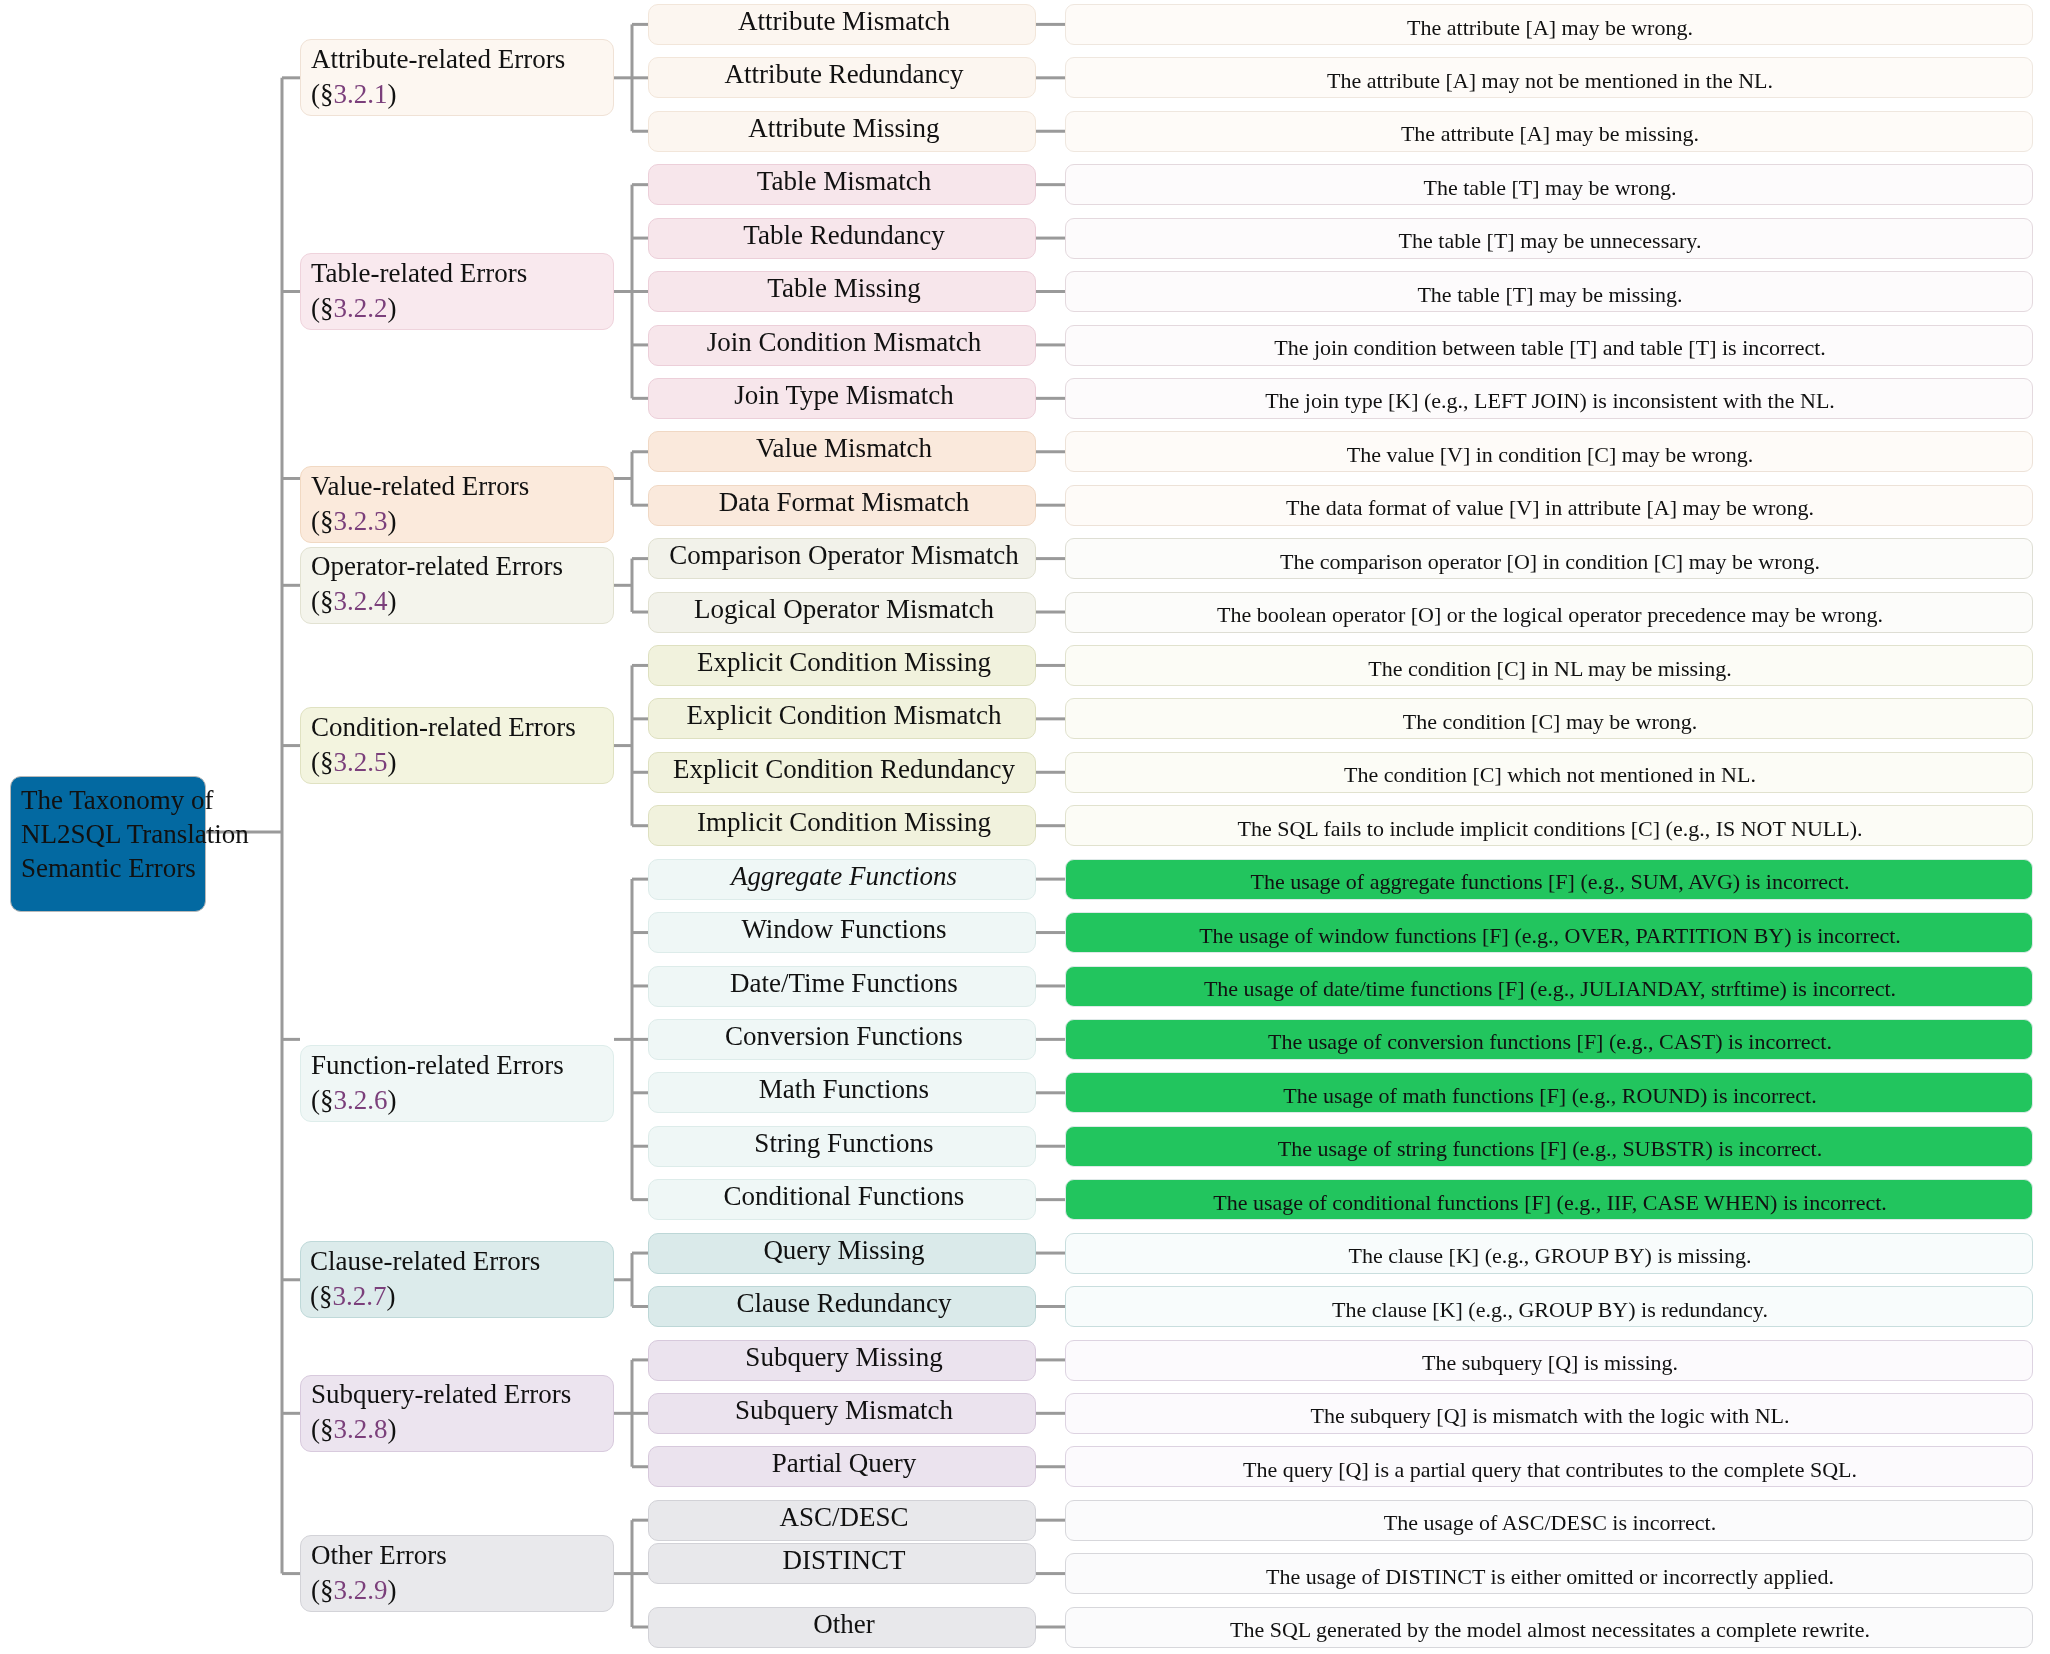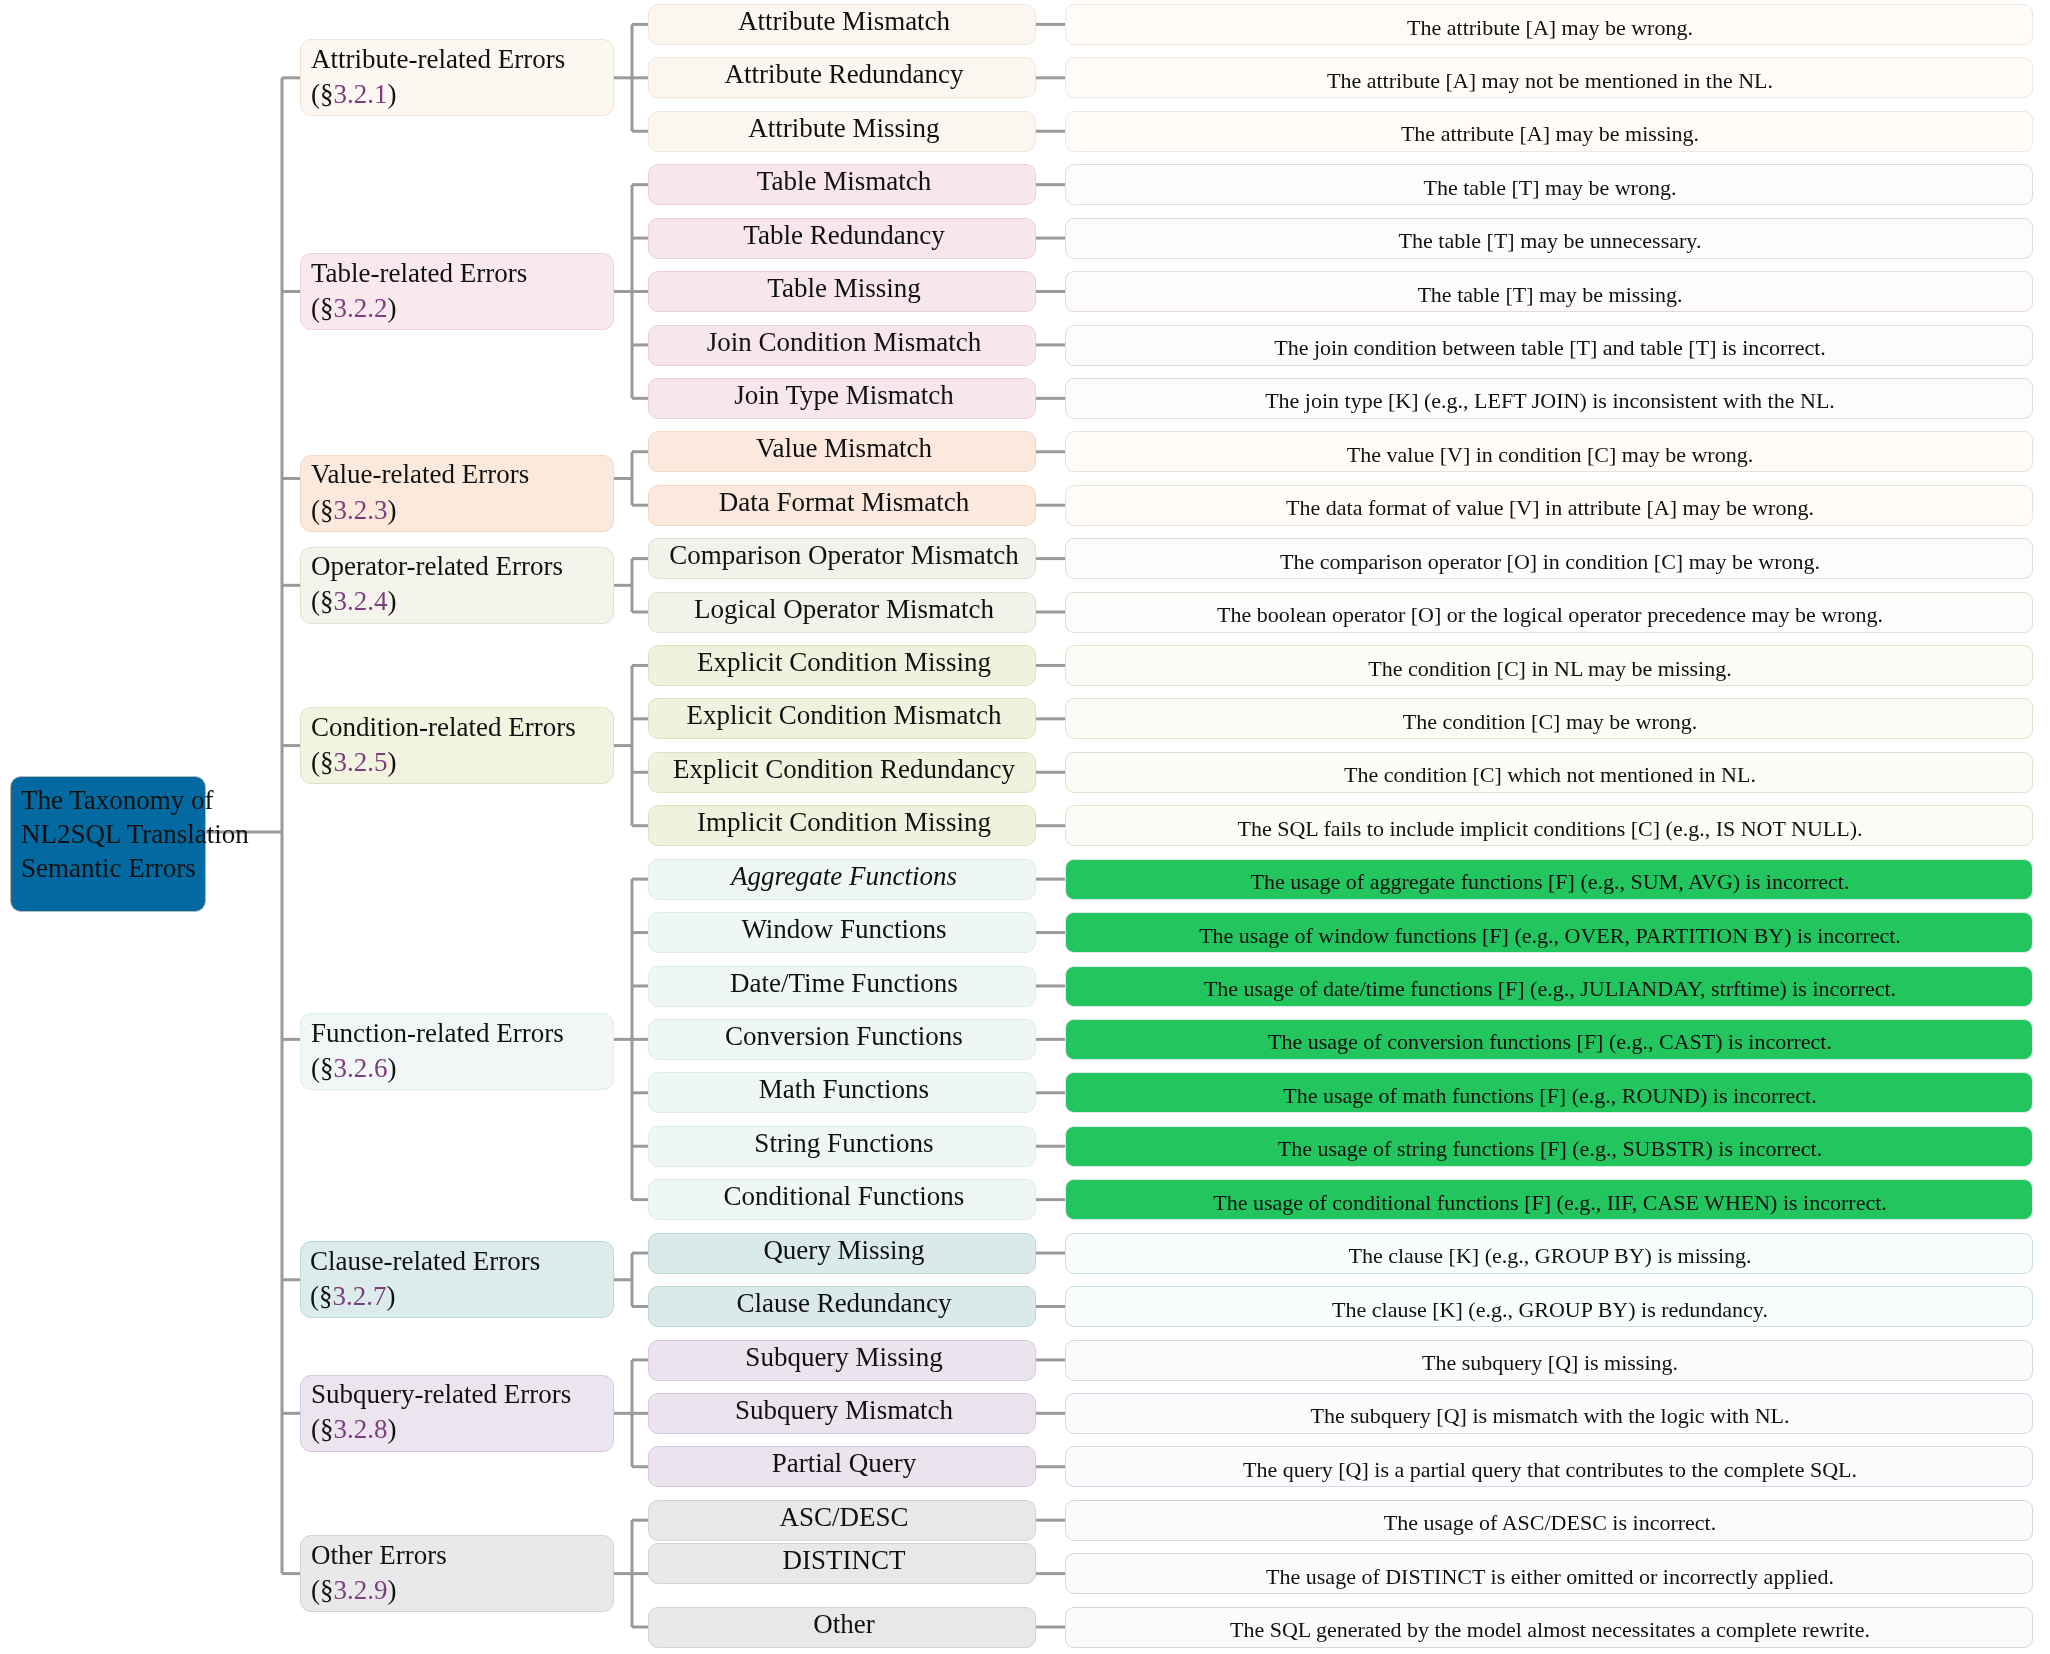--- a/index.html
+++ b/index.html
@@ -257,21 +257,21 @@
       </div>
       <div class="node dsc d-value" style="top: 431.36px;">
         <span>The value [V] in condition [C] may be wrong.</span>
       </div>
       <div class="node typ t-value" style="top: 484.78px;">
         <span>Data Format Mismatch</span>
       </div>
       <div class="node dsc d-value" style="top: 484.78px;">
         <span>The data format of value [V] in attribute [A] may be wrong.</span>
       </div>
-      <div class="node cat c-value" style="top: 455px; justify-content: space-between;">
+      <div class="node cat c-value" style="top: 466px;">
         <span class="l1">Value-related Errors</span>
         <span class="l2"><span>(§</span><span class="sec">3.2.3</span><span>)</span></span>
       </div>
       <div class="node typ t-oper" style="top: 538.2px;">
         <span>Comparison Operator Mismatch</span>
       </div>
       <div class="node dsc d-oper" style="top: 538.2px;">
         <span>The comparison operator [O] in condition [C] may be wrong.</span>
       </div>
       <div class="node typ t-oper" style="top: 591.62px;">
@@ -347,21 +347,21 @@
       </div>
       <div class="node dsc d-func" style="top: 1125.82px;">
         <span>The usage of string functions [F] (e.g., SUBSTR) is incorrect.</span>
       </div>
       <div class="node typ t-func" style="top: 1179.24px;">
         <span>Conditional Functions</span>
       </div>
       <div class="node dsc d-func" style="top: 1179.24px;">
         <span>The usage of conditional functions [F] (e.g., IIF, CASE WHEN) is incorrect.</span>
       </div>
-      <div class="node cat c-func" style="top: 1013px;">
+      <div class="node cat c-func" style="top: 1045px;">
         <span class="l1">Function-related Errors</span>
         <span class="l2"><span>(§</span><span class="sec">3.2.6</span><span>)</span></span>
       </div>
       <div class="node typ t-claus" style="top: 1232.66px;">
         <span>Query Missing</span>
       </div>
       <div class="node dsc d-claus" style="top: 1232.66px;">
         <span>The clause [K] (e.g., GROUP BY) is missing.</span>
       </div>
       <div class="node typ t-claus" style="top: 1286.08px;">

